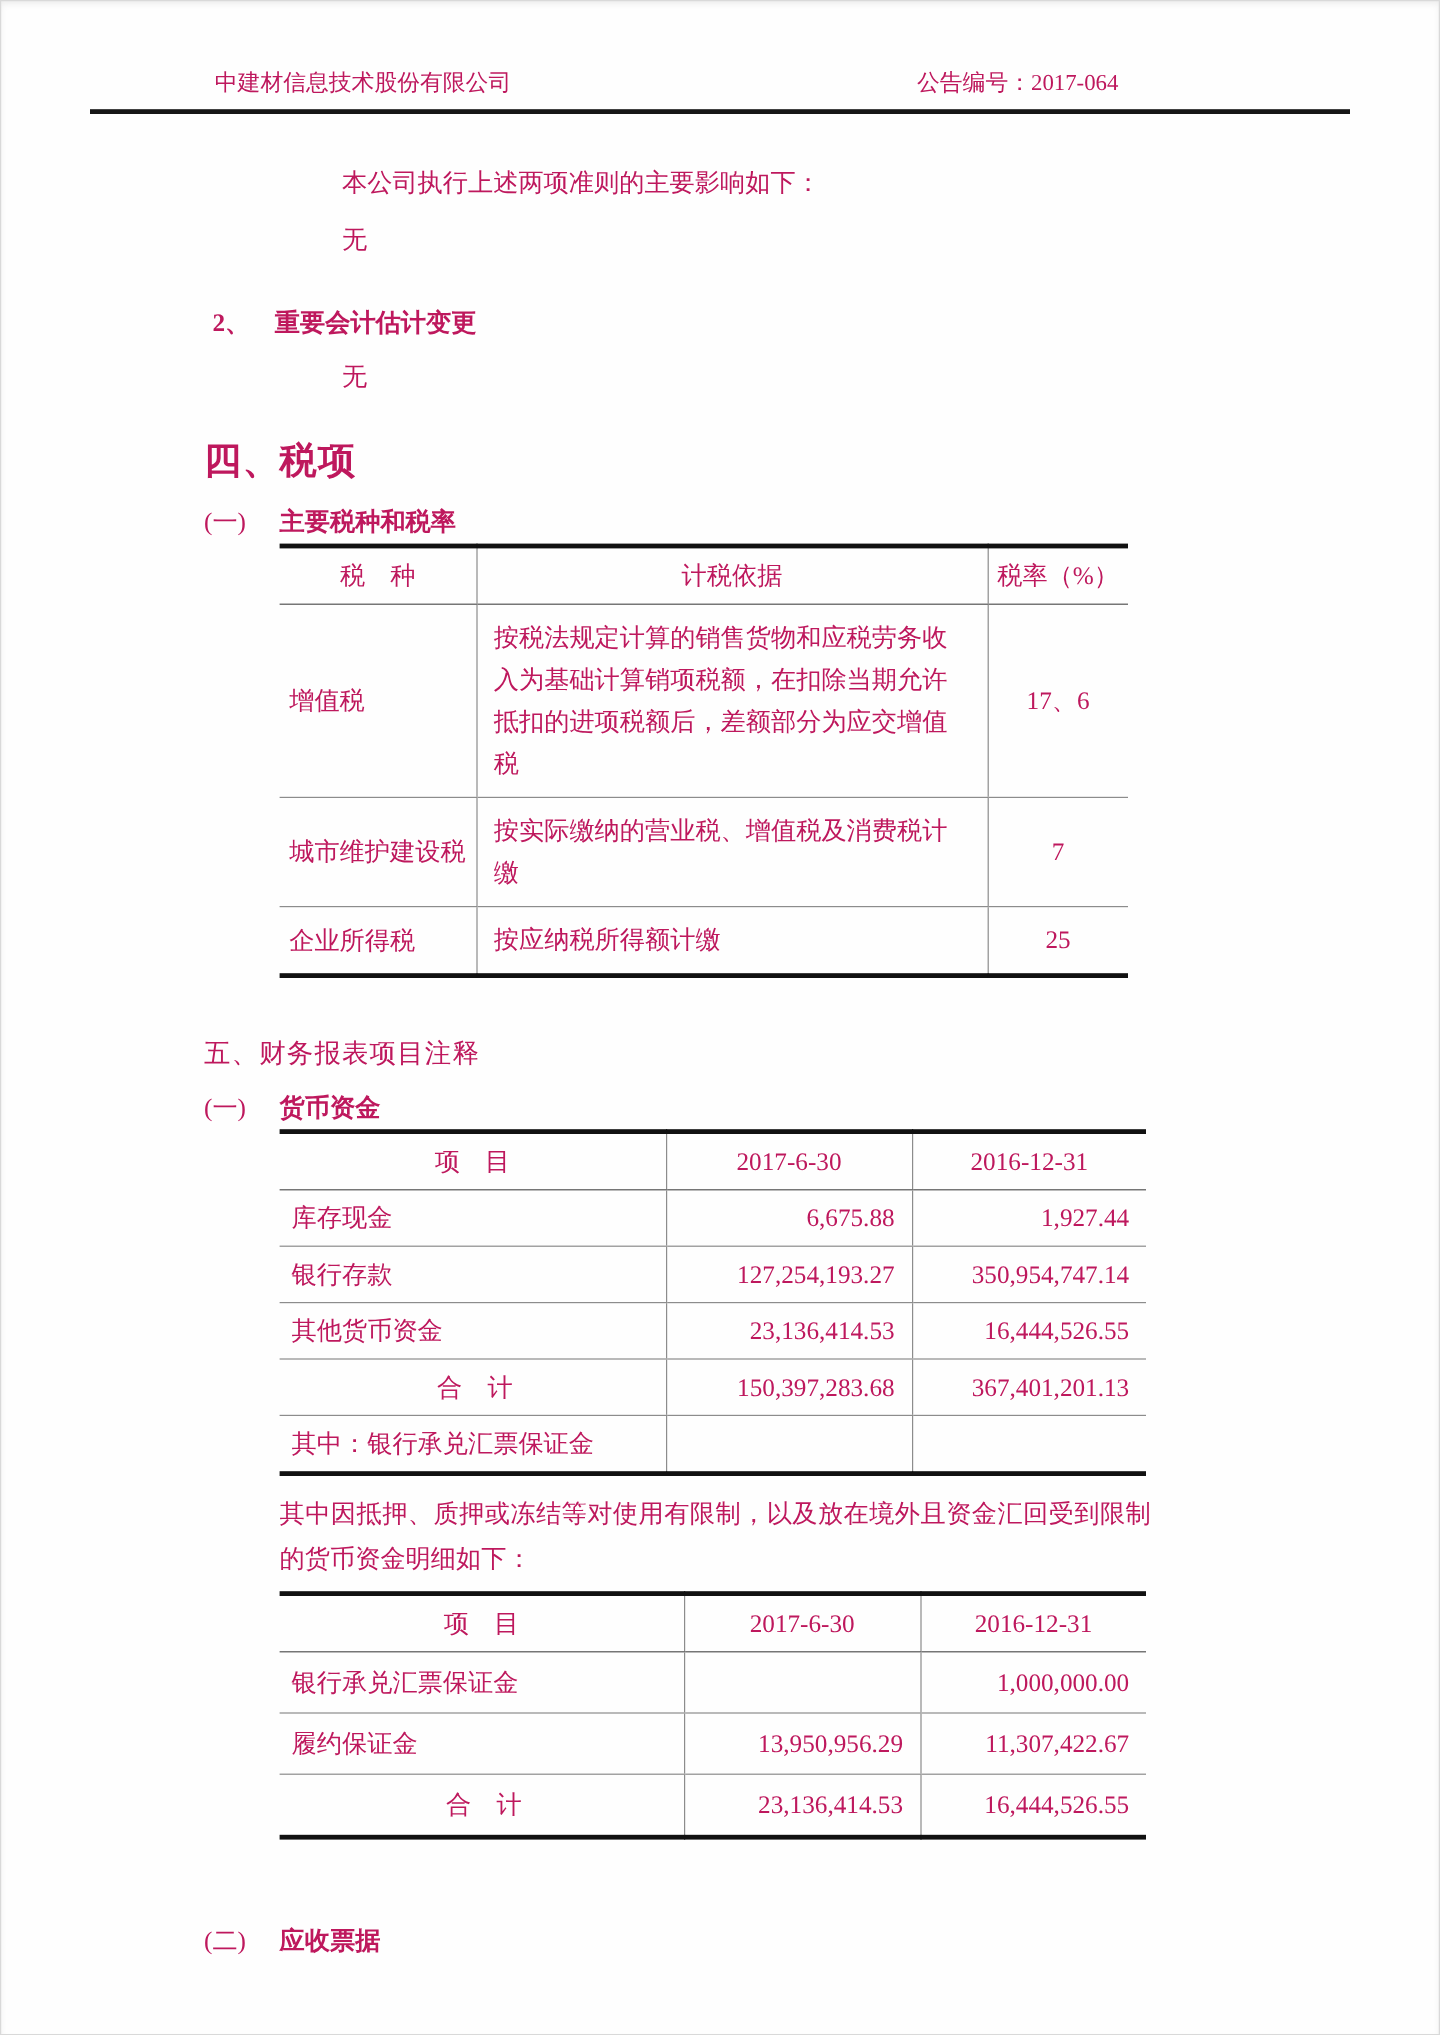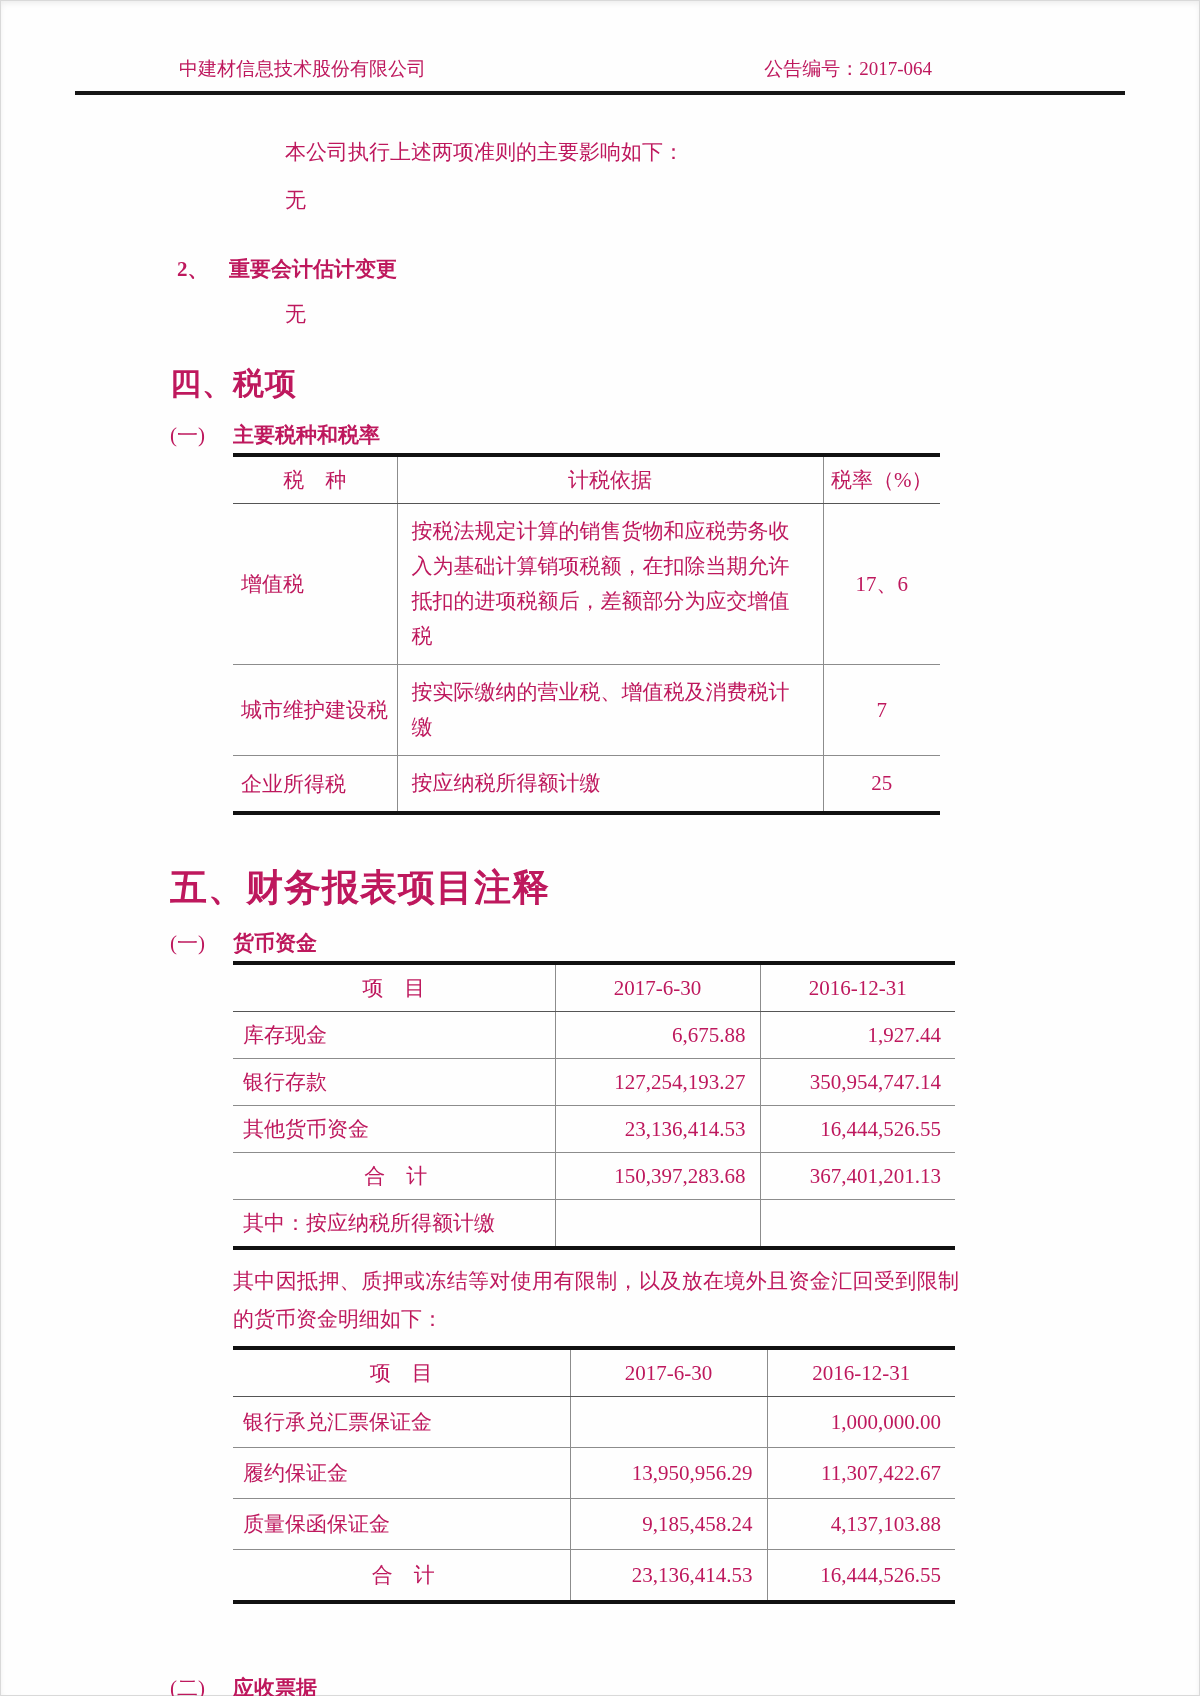--- a/index.html
+++ b/index.html
@@ -19,21 +19,21 @@
        padding-left:104px;padding-right:193px;font-size:19px;}
   .hdr-rule{margin-top:9px;border-top:4px solid #161616;}
   
   .para{margin:42px 0 0 210px;font-size:21px;line-height:30px;}
   .ans{margin:18px 0 0 210px;font-size:21px;line-height:30px;}
   .ans2{margin:16px 0 0 210px;font-size:21px;line-height:30px;}
   .num-head{margin:40px 0 0 102px;font-size:21px;font-weight:bold;font-family:Liberation Serif, serif;}
   .num-head .no{display:inline-block;width:52px;}
   .sec1{margin:34px 0 0 95px;font-size:31px;font-weight:bold;letter-spacing:1px;}
   .sec1 .no{display:inline-block;width:63px;}
-  .sec1-light{margin:48px 0 0 95px;font-size:37px;font-weight:bold;letter-spacing:1px;}
+  .sec1-light{margin:48px 0 0 95px;font-size:22px;font-weight:normal;letter-spacing:1px;}
   .sub-head{margin:16px 0 0 95px;font-size:21px;font-weight:bold;}
   .sub-head .no{display:inline-block;width:63px;font-weight:normal;}
   .sub-head.gap{margin-top:70px;}
   .note{margin:12px 0 0 158px;width:726px;font-size:21px;line-height:38px;text-align:justify;}
   
   table{border-collapse:collapse;table-layout:fixed;
         border-top:4px solid #111;border-bottom:4px solid #111;
         font-size:21px;}
   .t-tax{margin:4px 15px 0 158px;width:707px;}
   .t-cash,.t-restricted{margin:4px 0 0 158px;width:722px;}
@@ -148,21 +148,21 @@
         <td class="c-item">其他货币资金</td>
         <td class="c-val">23,136,414.53</td>
         <td class="c-val">16,444,526.55</td>
       </tr>
       <tr>
         <td class="c-item center">合　计</td>
         <td class="c-val">150,397,283.68</td>
         <td class="c-val">367,401,201.13</td>
       </tr>
       <tr>
-        <td class="c-item">其中：按应纳税所得额计缴</td>
+        <td class="c-item">其中：银行承兑汇票保证金</td>
         <td class="c-val"></td>
         <td class="c-val"></td>
       </tr>
     </tbody>
   </table>
 
   <p class="note">其中因抵押、质押或冻结等对使用有限制，以及放在境外且资金汇回受到限制的货币资金明细如下：</p>
 
   <table class="t-restricted">
     <colgroup>
@@ -182,25 +182,20 @@
         <td class="c-item">银行承兑汇票保证金</td>
         <td class="c-val"></td>
         <td class="c-val">1,000,000.00</td>
       </tr>
       <tr>
         <td class="c-item">履约保证金</td>
         <td class="c-val">13,950,956.29</td>
         <td class="c-val">11,307,422.67</td>
       </tr>
       <tr>
-        <td class="c-item">质量保函保证金</td>
-        <td class="c-val">9,185,458.24</td>
-        <td class="c-val">4,137,103.88</td>
-      </tr>
-      <tr>
         <td class="c-item center">合　计</td>
         <td class="c-val">23,136,414.53</td>
         <td class="c-val">16,444,526.55</td>
       </tr>
     </tbody>
   </table>
 
   <div class="sub-head gap">
     <span class="no">(二)</span><span>应收票据</span>
   </div>

